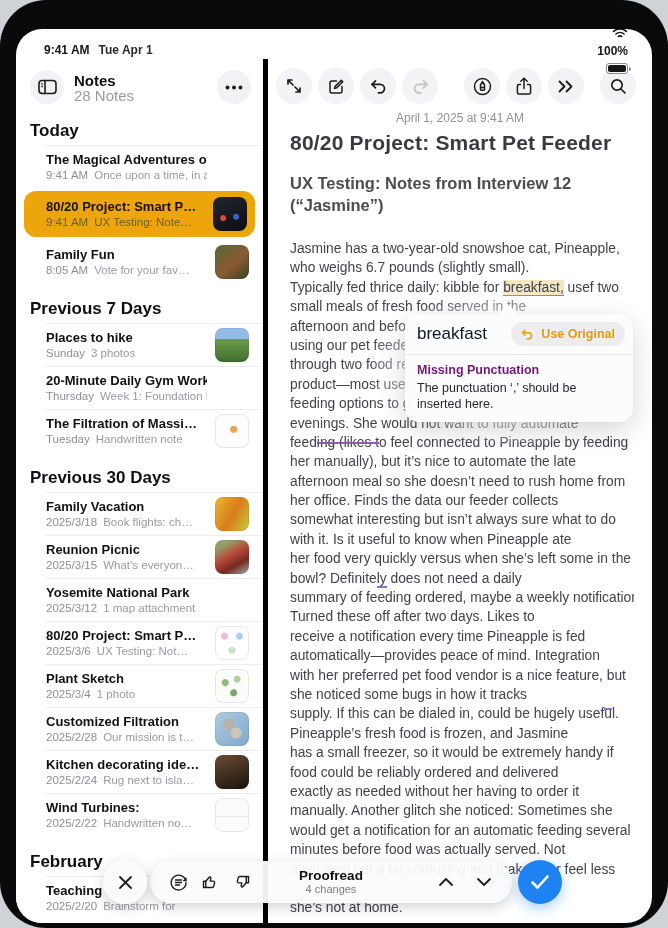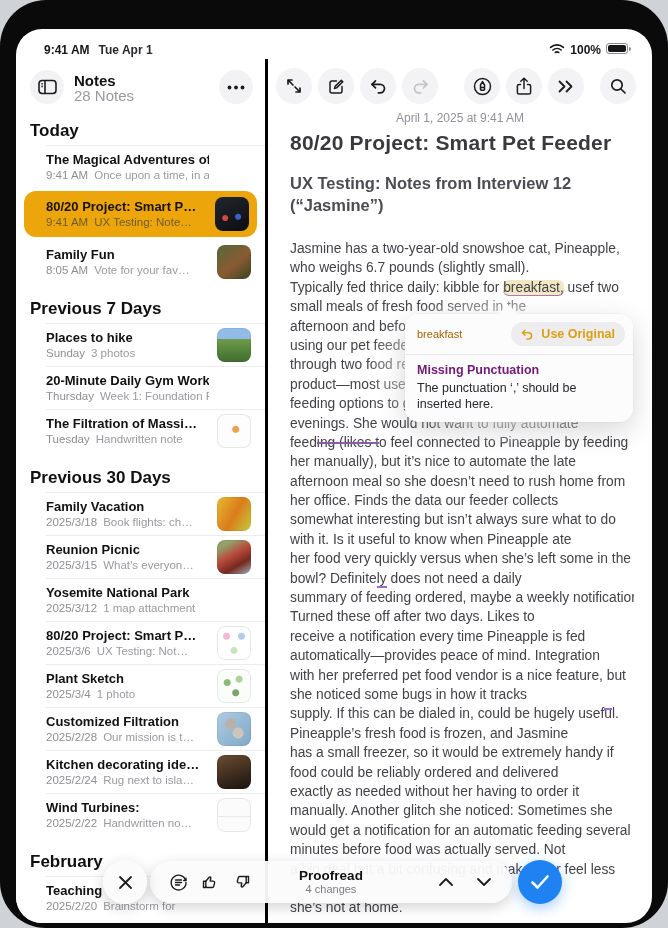--- a/index.html
+++ b/index.html
@@ -4,28 +4,28 @@
 <style>
   html,body{margin:0;padding:0;background:#cfd2d6;font-family:"Liberation Sans",sans-serif;-webkit-font-smoothing:antialiased;}
   *{box-sizing:border-box;}
   .device{position:relative;width:668px;height:928px;background:#0a0a0b;border-radius:46px;padding:29px 16px 18px 16px;overflow:hidden;}
   .screen{position:relative;width:636px;height:894px;background:#fff;border-radius:26px;overflow:hidden;}
 
   
   .statusbar{position:absolute;top:0;left:0;right:0;height:32px;display:flex;align-items:center;justify-content:space-between;padding:10px 24px 0 28px;font-size:12px;color:#16161a;z-index:5;}
   .sb-left{display:flex;gap:9px;font-weight:700;}
   .sb-left .sdate{font-weight:600;color:#2a2a2e;}
-  .sb-right{display:flex;align-items:flex-start;gap:5px;font-weight:600;}
+  .sb-right{display:flex;align-items:flex-end;gap:5px;font-weight:600;flex-direction:column;}
   .batt{position:relative;width:22px;height:11px;border:1px solid #8b8b90;border-radius:3px;}
   .batt i{position:absolute;inset:1px;background:#17171a;border-radius:2px;}
   .batt::after{content:"";position:absolute;right:-4px;top:3px;width:2px;height:4px;background:#8b8b90;border-radius:0 2px 2px 0;}
 
   
   .cols{position:absolute;inset:0;display:flex;padding-top:30px;}
-  .sidebar{width:252px;border-right:3px solid #000000;background:#fff;overflow:hidden;position:relative;}
+  .sidebar{width:252px;border-right:5px solid #000000;background:#fff;overflow:hidden;position:relative;}
   .main{flex:1;position:relative;overflow:hidden;}
 
   
   .sb-header{display:flex;align-items:center;padding:10px 12px 0 14px;height:46px;}
   .circle-btn{width:34px;height:34px;border-radius:50%;background:#f2f2f4;display:flex;align-items:center;justify-content:center;flex:none;color:#1c1c1e;}
   .sb-header .titles{margin-left:10px;flex:1;min-width:0;}
   .sb-title{font-size:15px;font-weight:700;color:#111;line-height:17px;}
   .sb-sub{font-size:15px;color:#9a9aa0;line-height:14px;}
   .section-h{font-size:17px;font-weight:700;color:#101012;padding:0 14px;margin:16px 0 4px;}
   .srow{position:relative;height:43px;padding:6px 56px 0 30px;cursor:default;}
@@ -59,33 +59,33 @@
   .tb-btn.disabled{color:#c3c3c8;}
   .tb-spacer{flex:1;}
   .tb-gap{width:4px;}
 
   .date-line{text-align:center;font-size:12px;color:#90909a;margin-top:7px;}
   .note-content{padding:0 18px 0 22px;}
   .note-title{font-size:21px;font-weight:700;color:#3a3a3e;margin-top:6px;letter-spacing:.2px;}
   .note-heading{font-size:16.5px;font-weight:700;color:#4c4c52;margin-top:17px;line-height:22px;}
   .note-body{margin-top:23px;color:#424248;font-size:13.8px;}
   .bline{height:19.4px;line-height:19.4px;white-space:nowrap;overflow:hidden;}
-  .seg-hl{background:#f2e7c3;border-bottom:1.5px solid #a05fa5;border-radius:6px;}
+  .seg-hl{background:#f2e7c3;border-bottom:1.5px solid #a05fa5;border-radius:0;}
   .seg-strike{text-decoration:line-through;text-decoration-color:#8b5ca8;text-decoration-thickness:1.5px;}
   .seg-u{border-bottom:2px solid #9b6bc9;}
   .seg-caret{position:relative;}
   .seg-caret::before{content:"";position:absolute;left:0;top:2px;width:8px;border-top:2px solid #9b6bc9;}
   .seg-pad{margin-left:230px;}
 
   
   .haze{position:absolute;left:356px;top:264px;width:280px;height:150px;background:radial-gradient(ellipse at center,rgba(255,255,255,.92) 40%,rgba(255,255,255,0) 75%);z-index:8;pointer-events:none;}
   .popup{position:absolute;left:389px;top:285px;width:228px;background:rgba(252,252,253,.97);border-radius:14px;box-shadow:0 8px 28px rgba(0,0,0,.16),0 0 0 .5px rgba(0,0,0,.04);z-index:9;}
   .popup::before{content:"";position:absolute;top:-7px;left:96px;width:14px;height:14px;background:rgba(252,252,253,.97);transform:rotate(45deg);border-radius:3px;}
   .popup-top{display:flex;align-items:center;justify-content:space-between;padding:8px 8px 8px 12px;border-bottom:1px solid #e7e7ea;}
-  .popup-orig{font-size:11px;color:#a16207;}
+  .popup-orig{font-size:17px;color:#0f172a;}
   .use-orig{display:flex;align-items:center;gap:8px;background:#ededef;border-radius:14px;padding:5px 10px;font-size:12.5px;font-weight:600;color:#dba012;}
   .popup-body{padding:8px 12px 10px;}
   .popup-title{font-size:12.5px;font-weight:700;color:#701a75;}
   .popup-desc{font-size:12.5px;color:#28282c;line-height:16px;margin-top:3px;}
 
   
   .xbtn{position:absolute;left:87px;top:831px;width:44px;height:44px;border-radius:50%;background:rgba(251,251,252,.95);box-shadow:0 4px 14px rgba(0,0,0,.18);display:flex;align-items:center;justify-content:center;color:#1c1c1e;z-index:12;}
   .pbar{position:absolute;left:134px;top:832px;width:362px;height:42px;border-radius:21px;background:rgba(251,251,252,.95);box-shadow:0 4px 14px rgba(0,0,0,.18);display:flex;align-items:center;padding:0 12px;z-index:11;}
   .pbar .ico{width:32px;height:32px;display:flex;align-items:center;justify-content:center;color:#1c1c1e;flex:none;}
   .pbar-label{position:absolute;left:0;right:0;text-align:center;pointer-events:none;}

